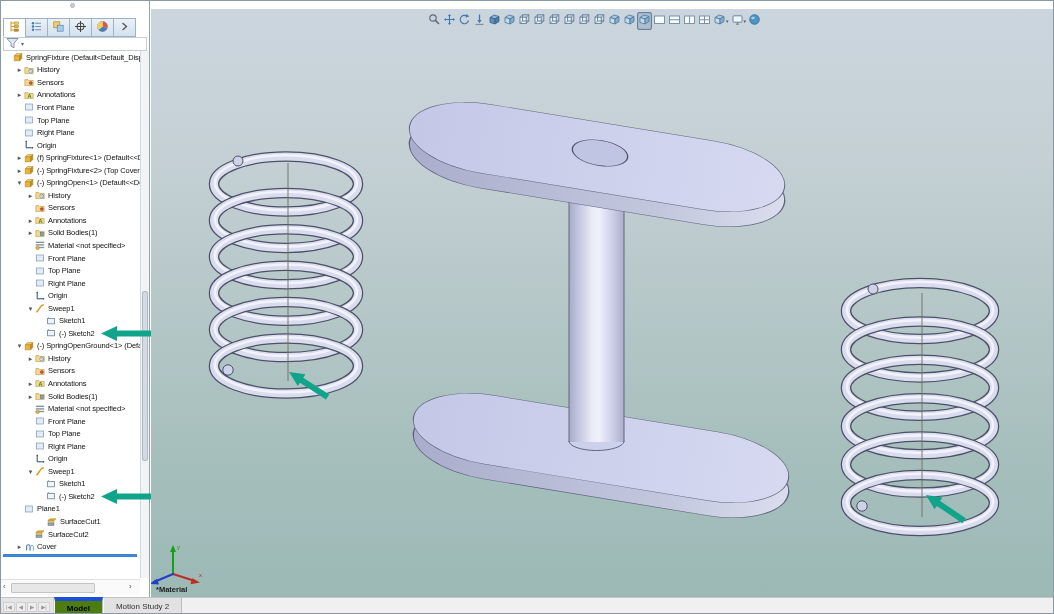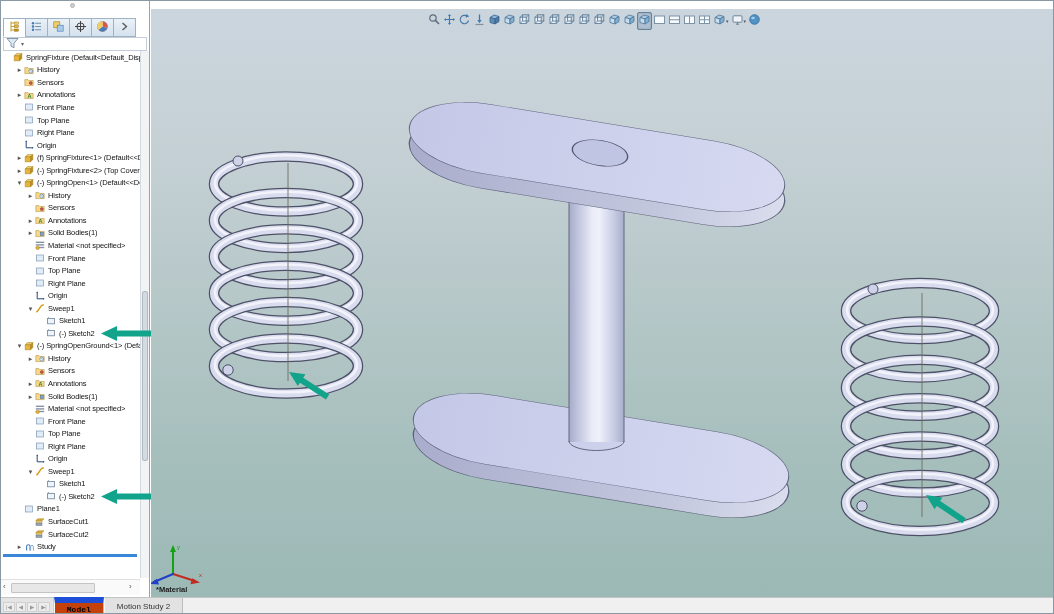--- a/index.html
+++ b/index.html
@@ -49,21 +49,21 @@
   #scene{position:absolute;left:0;top:0;}
 
   
   .bottom-bar{position:absolute;left:0;top:596px;width:1054px;height:18px;background:#f0f0f0;
               border-top:1px solid #c3c3c3;display:flex;align-items:stretch;}
   .doc-nav{display:flex;align-items:center;padding:0 2px;background:#e4e4e4;border-right:1px solid #cfcfcf;}
   .doc-nav span{font-size:5.5px;color:#9a9a9a;padding:0 2px;border:1px solid #d0d0d0;background:#ededed;
                 margin-right:1px;line-height:8px;}
   .doc-tab{display:flex;align-items:center;padding:0 12px;font-size:8px;color:#333;
            background:#e2e2e2;border-right:1px solid #bdbdbd;border-left:1px solid #f8f8f8;}
-  .doc-tab.active{background:#c2410c;font-weight:bold;color:#000;border-top:6px solid #1d4ed8;margin-top:-1px;font-family:Liberation Mono, monospace;}
+  .doc-tab.active{background:#4d7c0f;font-weight:bold;color:#000;border-top:4px solid #1d4ed8;margin-top:-1px;}
 </style>
 </head>
 <body>
 
 <div class="app">
 
   <div class="left-panel">
     <div class="grip"></div>
     <div class="panel-tabs" id="panel-tabs">
         <div class="ptab active">
@@ -478,21 +478,21 @@
         </div>
         <div class="trow" style="padding-left: 14px;">
           <span class="exp"></span>
           <span class="ti">
             <svg width="10" height="10" viewBox="0 0 10 10">
               <rect x="1.4" y="2" width="7.2" height="6" fill="#dce9f5" fill-opacity=".85" stroke="#7f9ab5" stroke-width=".7"></rect>
             </svg>
           </span>
           <span class="tl">Plane1</span>
         </div>
-        <div class="trow" style="padding-left: 25px;">
+        <div class="trow" style="padding-left: 37px;">
           <span class="exp"></span>
           <span class="ti">
             <svg width="10" height="10" viewBox="0 0 10 10">
               <path d="M1 3.4 L3 1.8 H9 L7 3.4 Z" fill="#e8b43a" stroke="#a07a1a" stroke-width=".5"></path>
               <path d="M1 3.4 H7 V5.2 H1 Z" fill="#f2cf6a" stroke="#a07a1a" stroke-width=".5"></path>
               <rect x="1" y="6" width="6" height="2.4" fill="#9aa4b4" stroke="#5f6b7a" stroke-width=".5"></rect>
             </svg>
           </span>
           <span class="tl">SurfaceCut1</span>
         </div>
@@ -508,21 +508,21 @@
           <span class="tl">SurfaceCut2</span>
         </div>
         <div class="trow" style="padding-left: 14px;">
           <span class="exp">▸</span>
           <span class="ti">
             <svg width="10" height="10" viewBox="0 0 10 10">
               <path d="M2.6 8.6 V4.4 a1.7 1.7 0 0 1 3.4 0 V8.6" fill="none" stroke="#4a7ab8" stroke-width="1.1"></path>
               <path d="M6.6 8.6 V4.8 a1.4 1.4 0 0 1 2.8 0 V8.6" fill="none" stroke="#7fa8d8" stroke-width="1"></path>
             </svg>
           </span>
-          <span class="tl">Study</span>
+          <span class="tl">Cover</span>
         </div>
       </div>
     <div class="rollback" id="rollback" style="background: rgb(58, 134, 216);"></div>
     <div class="vscroll">
       <div class="vthumb"></div>
     </div>
     <div class="hscroll">
       <span class="harrow" style="left:2px">‹</span>
       <div class="hthumb"></div>
       <span class="harrow" style="left:128px">›</span>

